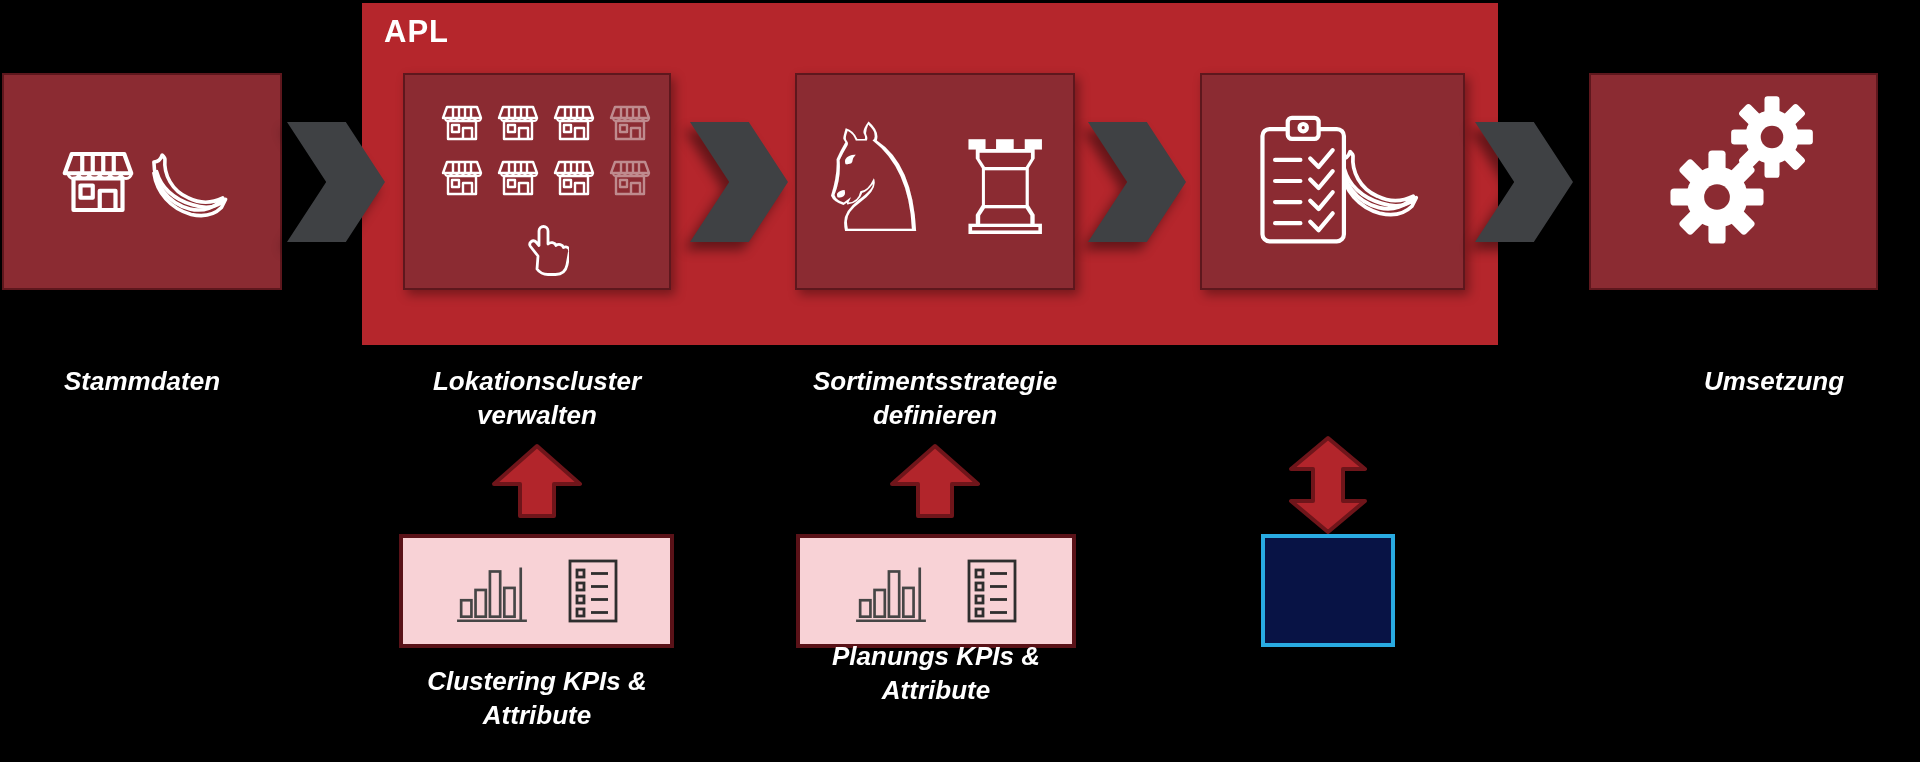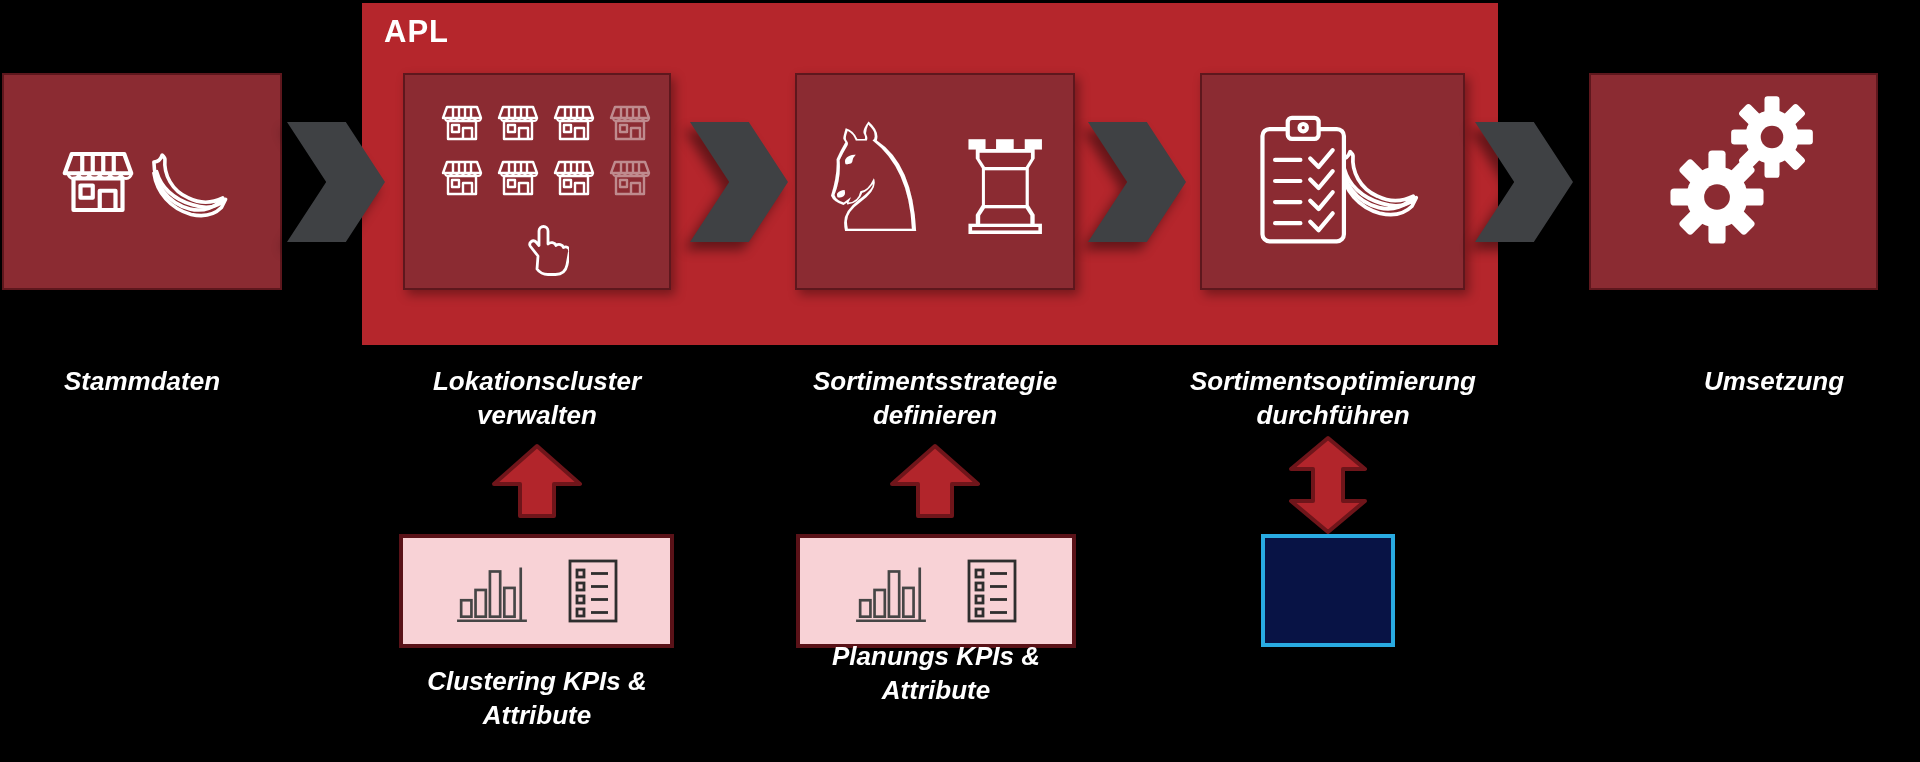--- a/index.html
+++ b/index.html
@@ -195,22 +195,20 @@
     </div>
   <div class="chevron-wrap" style="left:1475px;top:122px;">
       <div class="chevron"></div>
     </div>
 
   <div class="step-label" style="left:-28px;top:364px;">Stammdaten</div>
   <div class="step-label" style="left:367px;top:364px;">Lokationscluster
 verwalten</div>
   <div class="step-label" style="left:765px;top:364px;">Sortimentsstrategie
 definieren</div>
-  <div class="step-label" style="left:1163px;top:364px;">Sortimentsoptimierung
-durchführen</div>
   <div class="step-label" style="left:1604px;top:364px;">Umsetzung</div>
 
   <svg class="arrow-svg" style="left:491px;top:443px;" width="92" height="76">
       <use href="#arrow-up"></use>
     </svg>
   <svg class="arrow-svg" style="left:889px;top:443px;" width="92" height="76">
       <use href="#arrow-up"></use>
     </svg>
   <svg class="arrow-svg" style="left:1286px;top:435px;" width="84" height="100">
       <use href="#arrow-updown"></use>

